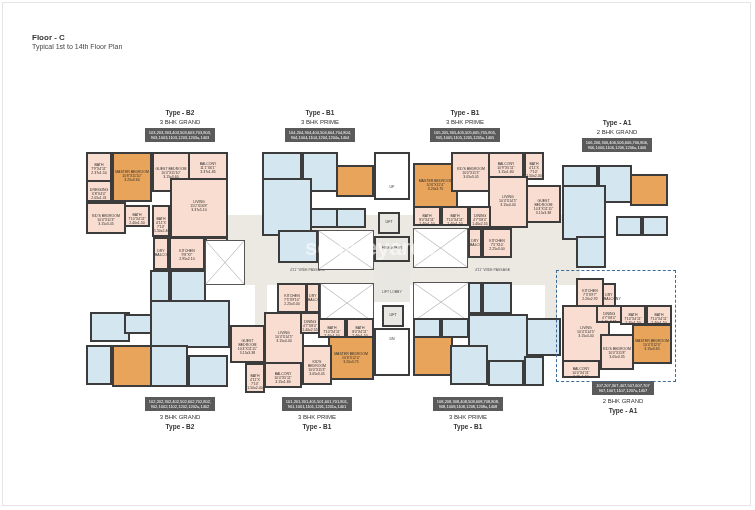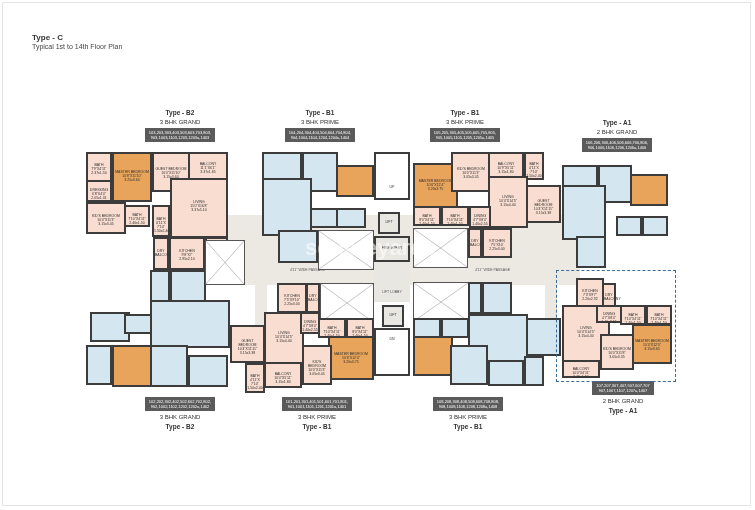--- a/index.html
+++ b/index.html
@@ -27,21 +27,21 @@
   .ptxt { position: absolute; font-size: 3.5px; color: #555; white-space: nowrap; }
   .dotted { position: absolute; border: 1px dashed #3a6b9a; }
   .watermark { position: absolute; left: 305px; top: 235px; font-size: 22px; color: rgba(255,255,255,0.55); font-weight: bold; }
 </style>
 </head>
 <body>
 
 <div class="frame"></div>
 
 <div class="title-block">
-  <div class="tower">Type - C</div>
+  <div class="tower">Floor - C</div>
   <div class="sub">Typical 1st to 14th Floor Plan</div>
 </div>
 
 <div class="unit-label" style="left:125px; top:109px; width:110px;">
   <div class="type">Type - B2</div>
   <div class="bhk">3 BHK GRAND</div>
   <div class="nums">103,203,303,403,503,603,703,803,
 903,1003,1103,1203,1203a,1403</div>
 </div>
 <div class="unit-label" style="left:265px; top:109px; width:110px;">

